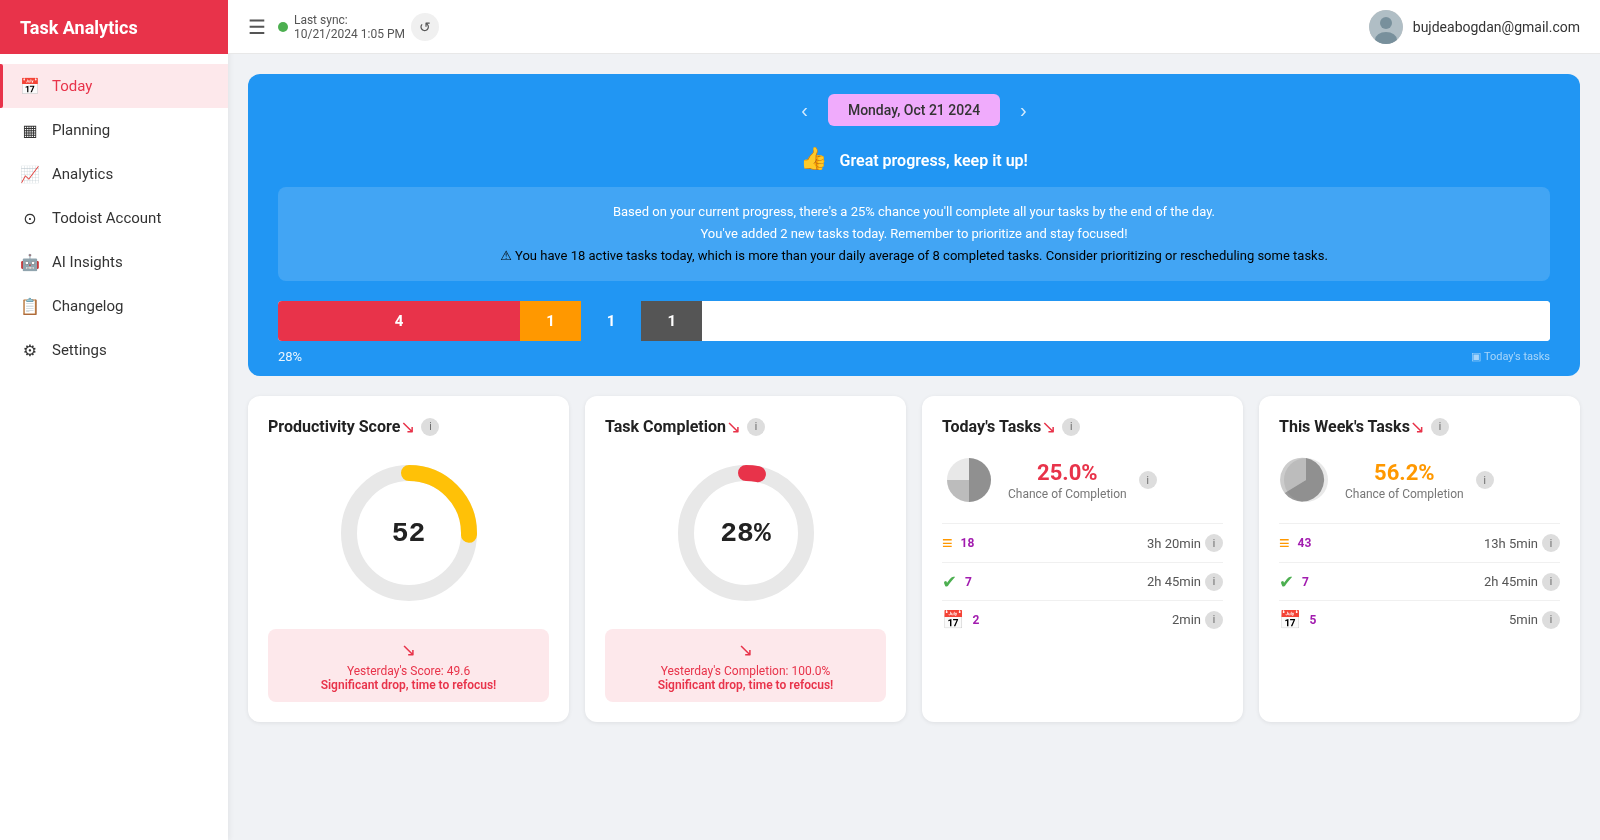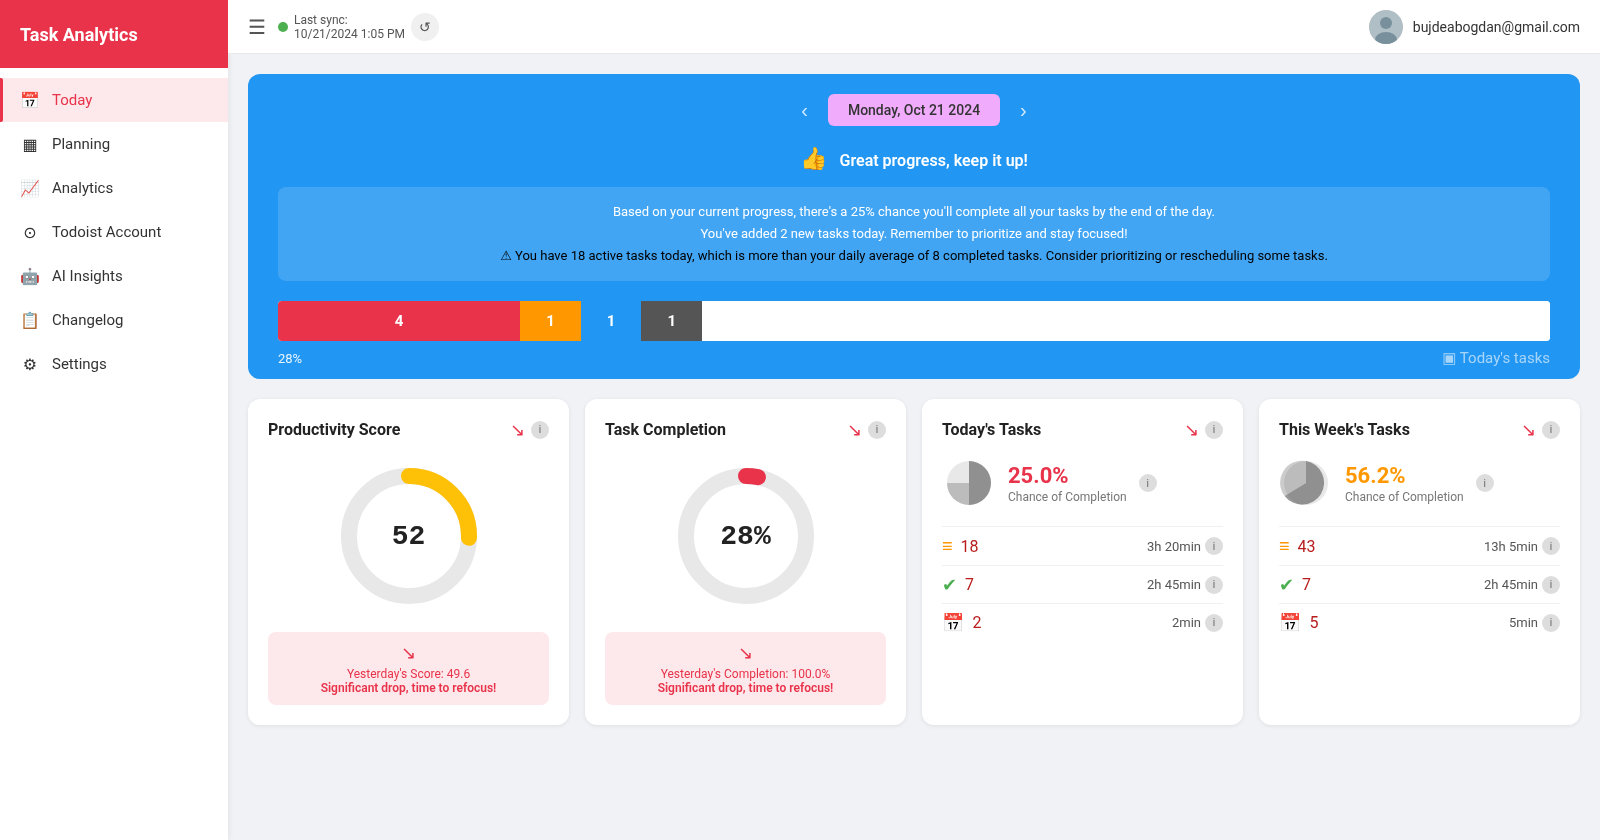--- a/index.html
+++ b/index.html
@@ -1,20 +1,20 @@
 <!DOCTYPE html>
 <html><head>
   <meta charset="utf-8">
   <style>
     * { box-sizing: border-box; margin: 0; padding: 0; }
     body { font-family: -apple-system, BlinkMacSystemFont, 'Segoe UI', Roboto, sans-serif; background: #f0f2f5; display: flex; height: 840px; overflow: hidden; }
 
     
     .sidebar { width: 228px; background: #fff; display: flex; flex-direction: column; height: 100%; flex-shrink: 0; box-shadow: 2px 0 5px rgba(0,0,0,0.05); }
-    .sidebar-header { background: #e8334a; color: white; padding: 0 20px; height: 68px; display: flex; align-items: center; font-size: 18px; font-weight: 700; flex-shrink: 0; }
+    .sidebar-header { background: #e8334a; color: white; padding: 0 20px; height: 54px; display: flex; align-items: center; font-size: 18px; font-weight: 700; flex-shrink: 0; }
     .sidebar-nav { flex: 1; padding: 10px 0; }
     .sidebar-item { display: flex; align-items: center; gap: 12px; padding: 12px 20px; cursor: pointer; font-size: 15px; color: #333; border-radius: 0; position: relative; }
     .sidebar-item.active { background: #fde8eb; color: #e8334a; }
     .sidebar-item.active::left { content: ''; position: absolute; left: 0; top: 0; bottom: 0; width: 3px; background: #e8334a; }
     .sidebar-item .item-icon { width: 20px; height: 20px; display: flex; align-items: center; justify-content: center; font-size: 16px; }
     .active-indicator { position: absolute; left: 0; top: 0; bottom: 0; width: 3px; background: #e8334a; border-radius: 0 2px 2px 0; }
 
     
     .main { flex: 1; display: flex; flex-direction: column; overflow: hidden; }
 
@@ -39,50 +39,50 @@
     .banner-date-box { background: #f0abfc; color: #333; border-radius: 6px; padding: 8px 20px; font-size: 14px; font-weight: 500; }
     .banner-message { text-align: center; margin-bottom: 16px; }
     .banner-message .emoji { font-size: 22px; margin-right: 8px; }
     .banner-message .great-text { font-size: 16px; font-weight: 600; }
     .banner-info-box { background: rgba(255,255,255,0.15); border-radius: 8px; padding: 14px 20px; margin-bottom: 20px; font-size: 13px; line-height: 1.7; text-align: center; }
     .banner-info-box .warning { color: #000000; }
     .banner-progress { margin-bottom: 0; }
     .progress-bar-container { display: flex; border-radius: 4px; overflow: hidden; height: 40px; background: white; }
     .progress-segment { display: flex; align-items: center; justify-content: center; color: white; font-weight: 700; font-size: 15px; }
     .progress-label { display: flex; justify-content: space-between; align-items: center; padding: 8px 0 12px; font-size: 13px; color: rgba(255,255,255,0.9); }
-    .progress-right-label { font-size: 15px; color: rgba(255,255,255,0.6); }
+    .progress-right-label { font-size: 11px; color: rgba(255,255,255,0.6); }
 
     
     .cards-row { display: grid; grid-template-columns: 1fr 1fr 1fr 1fr; gap: 16px; }
     .card { background: white; border-radius: 12px; padding: 20px; box-shadow: 0 1px 4px rgba(0,0,0,0.08); }
-    .card-header { display: flex; align-items: center; justify-content: space-between; margin-bottom: 16px; }
+    .card-header { display: flex; align-items: center; margin-bottom: 16px; }
     .card-title { font-size: 16px; font-weight: 700; color: #222; }
     .card-header-right { display: flex; align-items: center; gap: 6px; }
     .trend-icon-down { color: #e8334a; font-size: 18px; }
     .info-icon { width: 18px; height: 18px; border-radius: 50%; background: #ddd; display: flex; align-items: center; justify-content: center; font-size: 10px; color: #666; cursor: pointer; }
 
     
     .donut-container { display: flex; align-items: center; justify-content: center; margin: 10px 0 16px; position: relative; }
     .donut-value { position: absolute; font-size: 28px; font-weight: 700; color: #222; font-family: Liberation Mono, monospace; }
     .card-footer { background: #fde8eb; border-radius: 8px; padding: 10px; text-align: center; }
     .card-footer .footer-trend { color: #e8334a; font-size: 18px; margin-bottom: 4px; }
     .card-footer .footer-label { color: #e8334a; font-size: 12px; font-weight: 600; }
     .card-footer .footer-value { color: #e8334a; font-size: 12px; }
 
     
-    .completion-row { display: flex; align-items: center; gap: 12px; margin-bottom: 16px; }
+    .completion-row { display: flex; align-items: center; gap: 12px; margin-bottom: 16px; text-align: center; }
     .completion-pie { width: 54px; height: 54px; position: relative; }
     .completion-pct { font-size: 22px; font-weight: 700; }
     .completion-pct.orange { color: #ff9800; }
     .completion-pct.red { color: #e8334a; }
     .completion-label { font-size: 12px; color: #777; margin-top: 2px; }
     .task-stat-row { display: flex; align-items: center; justify-content: space-between; padding: 8px 0; border-top: 1px solid #f0f0f0; }
     .task-stat-left { display: flex; align-items: center; gap: 8px; }
     .task-stat-icon { font-size: 18px; }
-    .task-stat-num { font-size: 16px; font-weight: 400; color: #b91c1c; }
+    .task-stat-num { font-size: 12px; font-weight: 700; color: #a21caf; }
     .task-stat-right { display: flex; align-items: center; gap: 4px; font-size: 13px; color: #555; justify-content: space-between; }
 
     svg { display: block; }
   </style>
 </head>
 <body>
 
 <div class="sidebar">
   <div class="sidebar-header">
     <span>Task Analytics</span>

